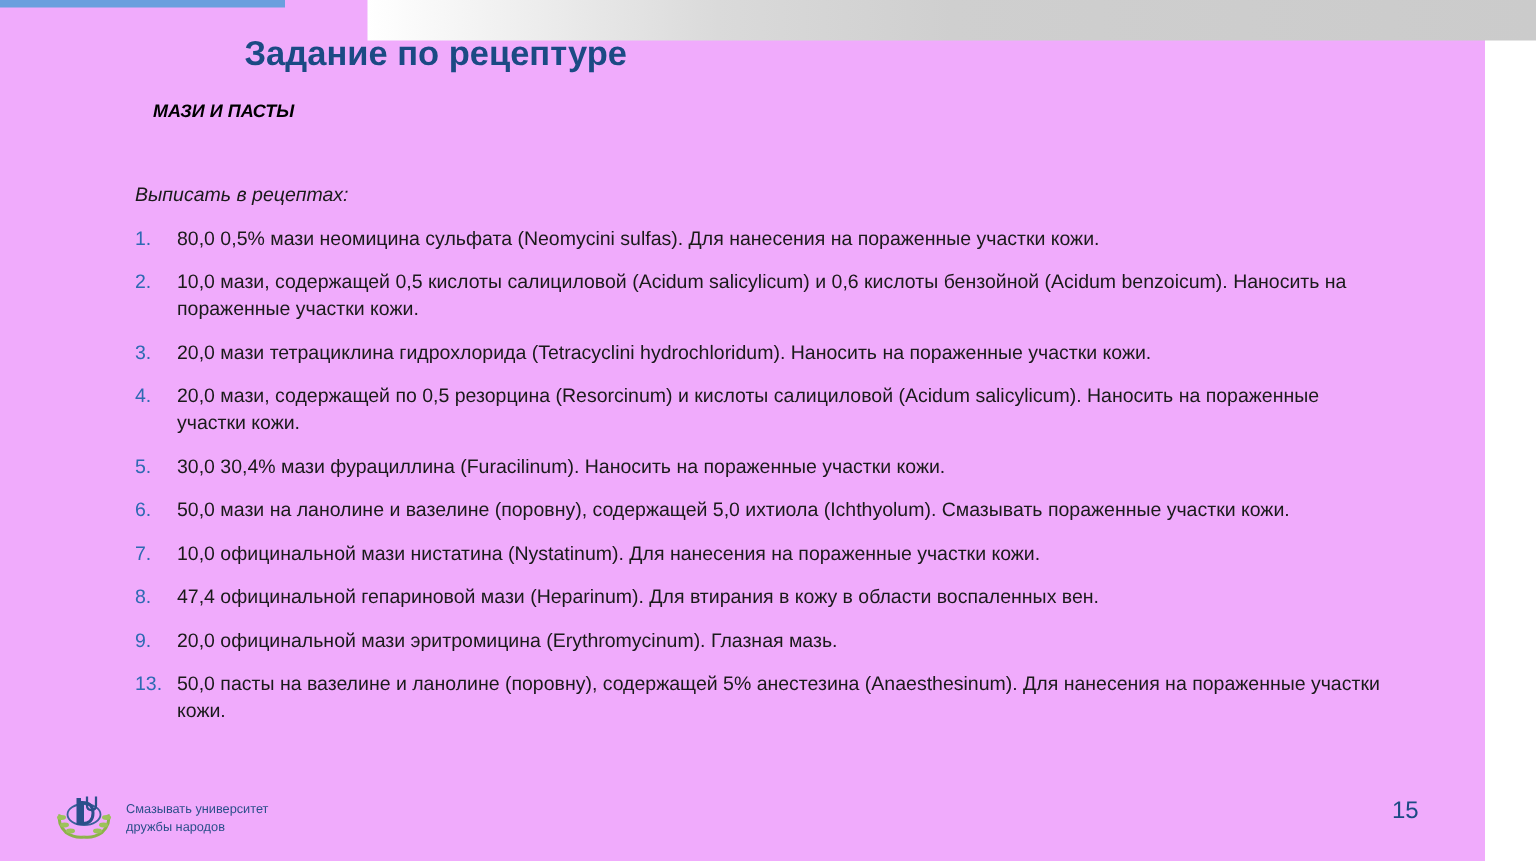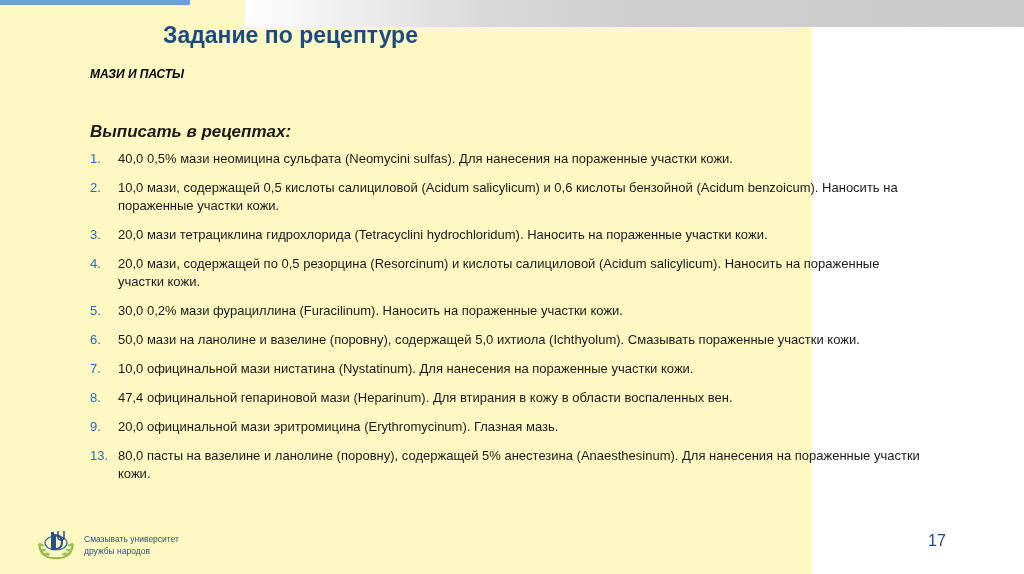--- a/index.html
+++ b/index.html
@@ -6,23 +6,23 @@
       margin: 0;
       padding: 0;
       width: 1024px;
       height: 574px;
       background: #ffffff;
       overflow: hidden;
       font-family: "Liberation Sans", sans-serif;
     }
     .slide {
       position: relative;
-      width: 812px;
+      width: 990px;
       height: 574px;
-      background: #fef9c3;
+      background: #f0abfc;
     }
     .top-bar-blue {
       position: absolute;
       left: 0;
       top: 0;
       width: 190px;
       height: 5px;
       background: #6a9fde;
     }
     .top-bar-gray {
@@ -37,33 +37,33 @@
       position: absolute;
       left: 163px;
       top: 22px;
       font-size: 23px;
       font-weight: bold;
       color: #1b4a84;
       letter-spacing: 0px;
     }
     .subtitle {
       position: absolute;
-      left: 90px;
+      left: 102px;
       top: 67px;
       font-size: 12px;
       font-weight: bold;
       font-style: italic;
       color: #000000;
     }
     .intro {
       position: absolute;
       left: 90px;
       top: 122px;
-      font-size: 17px;
-      font-weight: bold;
+      font-size: 13px;
+      font-weight: normal;
       font-style: italic;
       color: #1a1a1a;
     }
     .task-list {
       position: absolute;
       left: 90px;
       top: 150px;
       width: 830px;
       margin: 0;
       padding: 0;
@@ -117,57 +117,57 @@
   <div class="top-bar-gray"></div>
 
   <div class="title">Задание по рецептуре</div>
   <div class="subtitle">МАЗИ И ПАСТЫ</div>
 
   <div class="intro">Выписать в рецептах:</div>
 
   <ol class="task-list">
     <li class="task-item">
       <span class="task-num">1.</span>
-      <span class="task-text">40,0 0,5% мази неомицина сульфата (Neomycini sulfas). Для нанесения на пораженные участки кожи.</span>
+      <span class="task-text">80,0 0,5% мази неомицина сульфата (Neomycini sulfas). Для нанесения на пораженные участки кожи.</span>
     </li>
     <li class="task-item">
       <span class="task-num">2.</span>
       <span class="task-text">10,0 мази, содержащей 0,5 кислоты салициловой (Acidum salicylicum) и 0,6 кислоты бензойной (Acidum benzoicum). Наносить на пораженные участки кожи.</span>
     </li>
     <li class="task-item">
       <span class="task-num">3.</span>
       <span class="task-text">20,0 мази тетрациклина гидрохлорида (Tetracyclini hydrochloridum). Наносить на пораженные участки кожи.</span>
     </li>
     <li class="task-item">
       <span class="task-num">4.</span>
       <span class="task-text">20,0 мази, содержащей по 0,5 резорцина (Resorcinum) и кислоты салициловой (Acidum salicylicum). Наносить на пораженные участки кожи.</span>
     </li>
     <li class="task-item">
       <span class="task-num">5.</span>
-      <span class="task-text">30,0 0,2% мази фурациллина (Furacilinum). Наносить на пораженные участки кожи.</span>
+      <span class="task-text">30,0 30,4% мази фурациллина (Furacilinum). Наносить на пораженные участки кожи.</span>
     </li>
     <li class="task-item">
       <span class="task-num">6.</span>
       <span class="task-text">50,0 мази на ланолине и вазелине (поровну), содержащей 5,0 ихтиола (Ichthyolum). Смазывать пораженные участки кожи.</span>
     </li>
     <li class="task-item">
       <span class="task-num">7.</span>
       <span class="task-text">10,0 официнальной мази нистатина (Nystatinum). Для нанесения на пораженные участки кожи.</span>
     </li>
     <li class="task-item">
       <span class="task-num">8.</span>
       <span class="task-text">47,4 официнальной гепариновой мази (Heparinum). Для втирания в кожу в области воспаленных вен.</span>
     </li>
     <li class="task-item">
       <span class="task-num">9.</span>
       <span class="task-text">20,0 официнальной мази эритромицина (Erythromycinum). Глазная мазь.</span>
     </li>
     <li class="task-item">
       <span class="task-num">13.</span>
-      <span class="task-text">80,0 пасты на вазелине и ланолине (поровну), содержащей 5% анестезина (Anaesthesinum). Для нанесения на пораженные участки кожи.</span>
+      <span class="task-text">50,0 пасты на вазелине и ланолине (поровну), содержащей 5% анестезина (Anaesthesinum). Для нанесения на пораженные участки кожи.</span>
     </li>
   </ol>
 
   <div class="footer-logo">
     <svg width="40" height="32" viewBox="0 0 40 32" xmlns="http://www.w3.org/2000/svg">
 
       <path d="M4 14 Q2 20 8 26 Q14 30 20 29" fill="none" stroke="#8db34a" stroke-width="2"></path>
       <path d="M36 14 Q38 20 32 26 Q26 30 20 29" fill="none" stroke="#8db34a" stroke-width="2"></path>
       <ellipse cx="5" cy="16" rx="3" ry="1.6" fill="#9dc25a"></ellipse>
       <ellipse cx="7" cy="21" rx="3" ry="1.6" fill="#9dc25a"></ellipse>
@@ -181,14 +181,14 @@
       <rect x="15" y="3" width="3" height="18" fill="#2a4f8a"></rect>
       <path d="M19 6 Q26 6 26 13 Q26 20 19 20 Z" fill="none" stroke="#2a4f8a" stroke-width="2"></path>
       <path d="M22 2 L22 8 Q22 11 25 11 Q28 11 28 8 L28 2" fill="none" stroke="#2a4f8a" stroke-width="1.5"></path>
     </svg>
   </div>
   <div class="footer-org">
     <div>Смазывать университет</div>
     <div>дружбы народов</div>
   </div>
 
-  <div class="page-number">17</div>
+  <div class="page-number">15</div>
 </div>
 
 </body></html>

